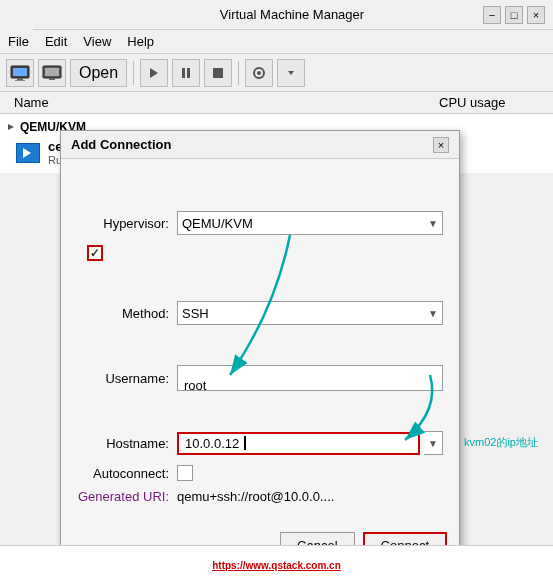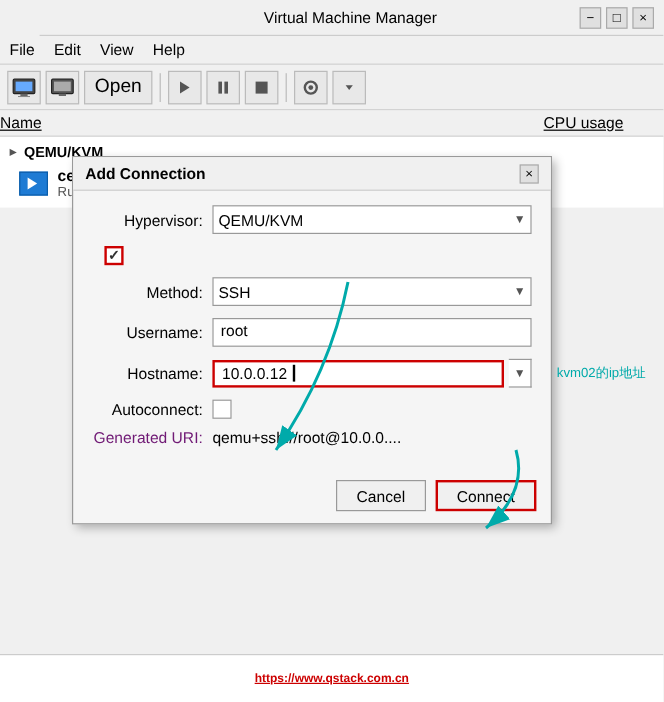--- a/index.html
+++ b/index.html
@@ -98,24 +98,23 @@
       height: 24px;
       background: #bbb;
       margin: 0 2px;
     }
 
     
     .col-headers {
       display: flex;
       background: #f0f0f0;
       border-bottom: 1px solid #ccc;
-      padding: 2px 0;
+      padding: 2px 14px;
       height: 22px;
       align-items: center;
-      text-decoration: underline;
     }
     .col-name { flex: 1; font-size: 13px; color: #000; }
     .col-cpu { width: 100px; font-size: 13px; color: #000; text-align: left; }
 
     
     .vm-list {
       padding: 4px 0;
       background: #fff;
     }
     .vm-group-label {
@@ -189,20 +188,21 @@
       font-size: 11px;
       cursor: pointer;
     }
     .dialog-body {
       padding: 12px 16px;
     }
     .form-row {
       display: flex;
       align-items: center;
       margin-bottom: 10px;
+      margin-top: 40px;
     }
     .form-label {
       width: 100px;
       font-size: 13px;
       color: #000;
       text-align: right;
       padding-right: 8px;
     }
     .form-control {
       flex: 1;
@@ -249,21 +249,21 @@
       font-weight: bold;
     }
     .checkbox-label {
       font-size: 13px;
       color: #000;
     }
     .text-input {
       flex: 1;
       background: #fff;
       border: 1px solid #999;
-      padding: 2px 6px;
+      padding: 12px 6px;
       height: 24px;
       font-size: 13px;
     }
     .hostname-input {
       flex: 1;
       background: #fff;
       border: 2px solid #cc0000;
       padding: 2px 6px;
       height: 23px;
       font-size: 13px;

